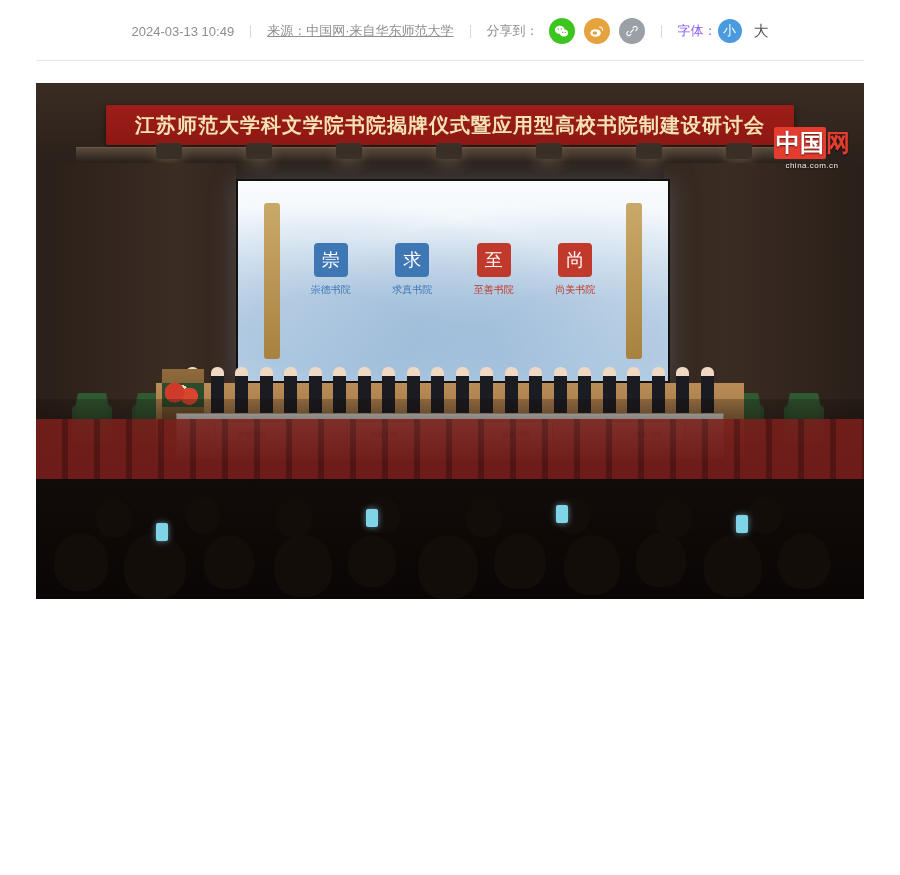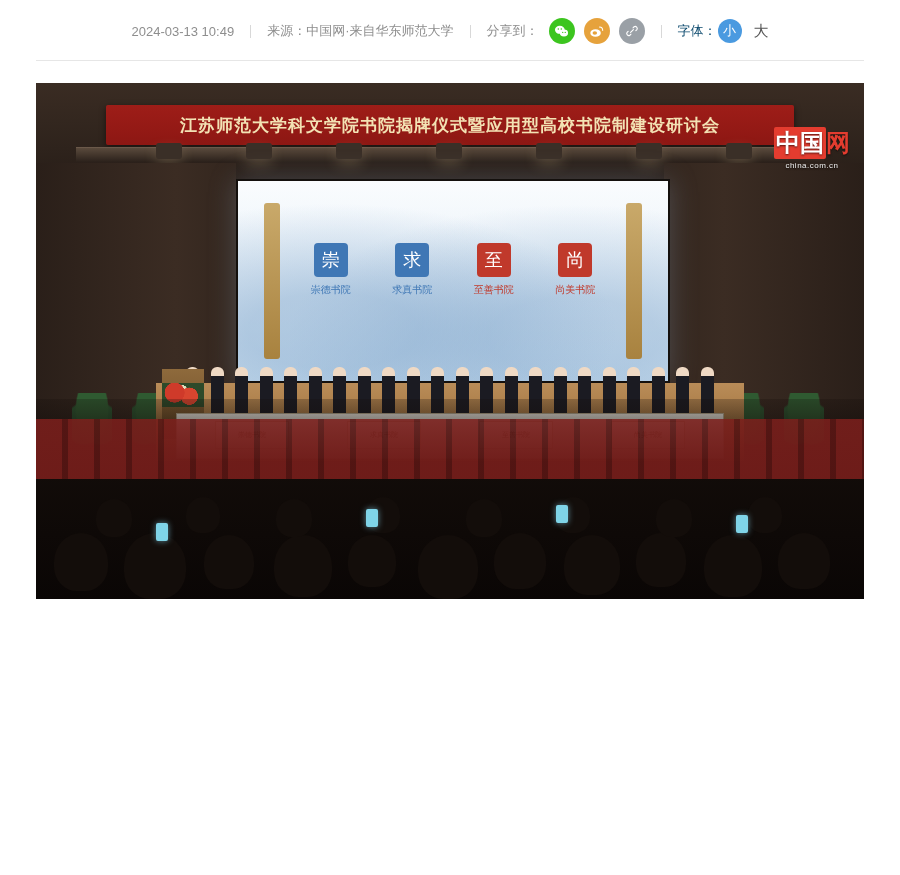--- a/index.html
+++ b/index.html
@@ -41,21 +41,21 @@
     padding: 18px 0 16px 0;
   }
   .meta-date { color: #8e8e8e; }
   .meta-sep {
     display: inline-block;
     width: 1px;
     height: 13px;
     background: #d8d8d8;
     margin: 0 16px;
   }
-  .meta-source { color: #8e8e8e; }
+  .meta-source { color: #8e8e8e; text-decoration: underline; }
   .share-label { color: #8e8e8e; margin-right: 10px; }
   .share-icons {
     display: inline-flex;
     align-items: center;
     gap: 9px;
   }
   .share-icon {
     width: 26px;
     height: 26px;
     border-radius: 50%;
@@ -64,21 +64,21 @@
     justify-content: center;
     color: #fff;
     font-size: 14px;
     line-height: 1;
     cursor: pointer;
   }
   .icon-wechat { background: #3cc51f; }
   .icon-weibo  { background: #e6a23c; }
   .icon-link   { background: #9aa0a6; }
   .share-icon svg { display: block; }
-  .font-label { color: #0c4a6e; margin-right: 1px; }
+  .font-label { color: #8b5cf6; margin-right: 1px; }
   .font-sizes { display: inline-flex; align-items: center; gap: 12px; }
   .fs-small {
     width: 24px; height: 24px;
     border-radius: 50%;
     background: #4a9ae0;
     color: #fff;
     font-size: 13px;
     display: inline-flex;
     align-items: center;
     justify-content: center;
@@ -123,21 +123,21 @@
   .banner {
     position: absolute;
     top: 22px; left: 70px; right: 70px; height: 40px;
     background: linear-gradient(180deg,#9e1d18 0%, #8d1713 100%);
     border-radius: 2px;
     display: flex; align-items: center; justify-content: center;
     box-shadow: 0 2px 6px rgba(0,0,0,.5);
   }
   .banner span {
     color: #f3e2b4;
-    font-size: 17px;
+    font-size: 20px;
     letter-spacing: 1px;
     font-weight: bold;
     white-space: nowrap;
     font-family: "DejaVu Sans", sans-serif;
   }
   .truss {
     position: absolute; top: 64px; left: 40px; right: 40px; height: 14px;
     background: linear-gradient(180deg,#5a4a3c,#2b211b);
     border-top: 1px solid #6b594a;
   }

